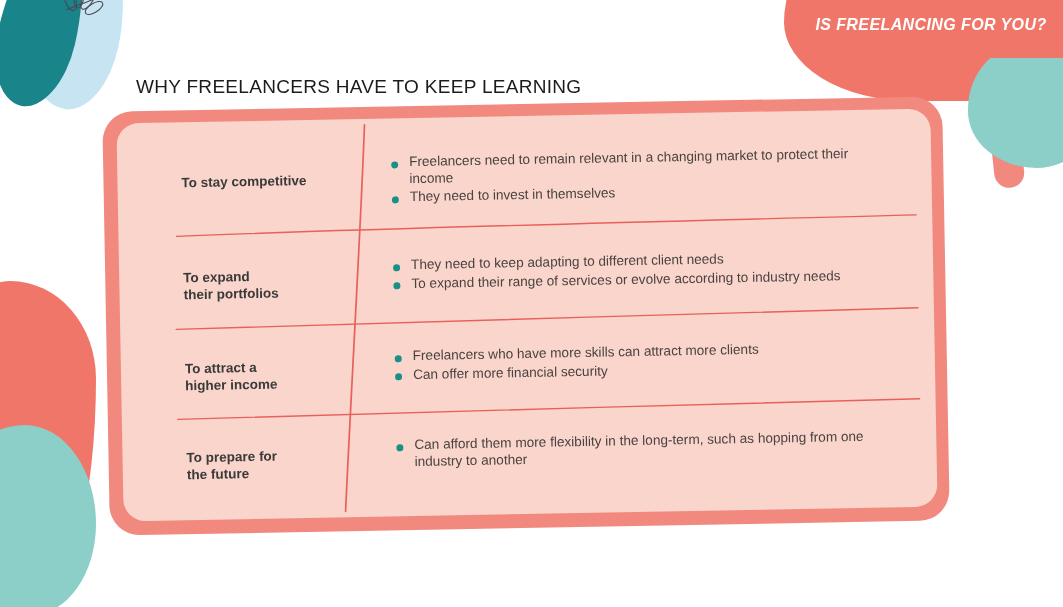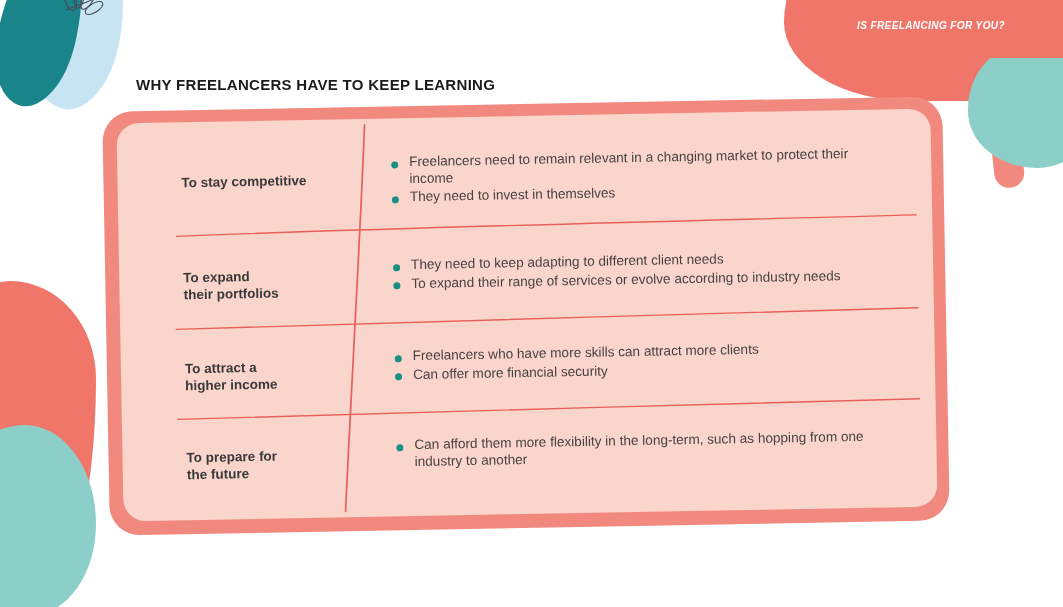--- a/index.html
+++ b/index.html
@@ -88,33 +88,33 @@
     background: #f0766a;
     border-radius: 46px 0 0 46px;
     display: flex;
     align-items: center;
     justify-content: center;
     padding-bottom: 2px;
     box-sizing: border-box;
   }
   .badge-text {
     color: #ffffff;
-    font-size: 10px;
+    font-size: 16px;
     font-weight: bold;
     font-style: italic;
     letter-spacing: 0.4px;
     white-space: nowrap;
   }
 
   
   .slide-title {
     position: absolute;
     left: 136px; top: 76px;
-    font-size: 15px;
-    font-weight: bold;
+    font-size: 19px;
+    font-weight: normal;
     color: #1b1b1b;
     letter-spacing: 0.3px;
   }
 
   
   .card-wrap {
     position: absolute;
     left: 106px; top: 104px;
     width: 840px; height: 424px;
     transform: rotate(-1.05deg);

